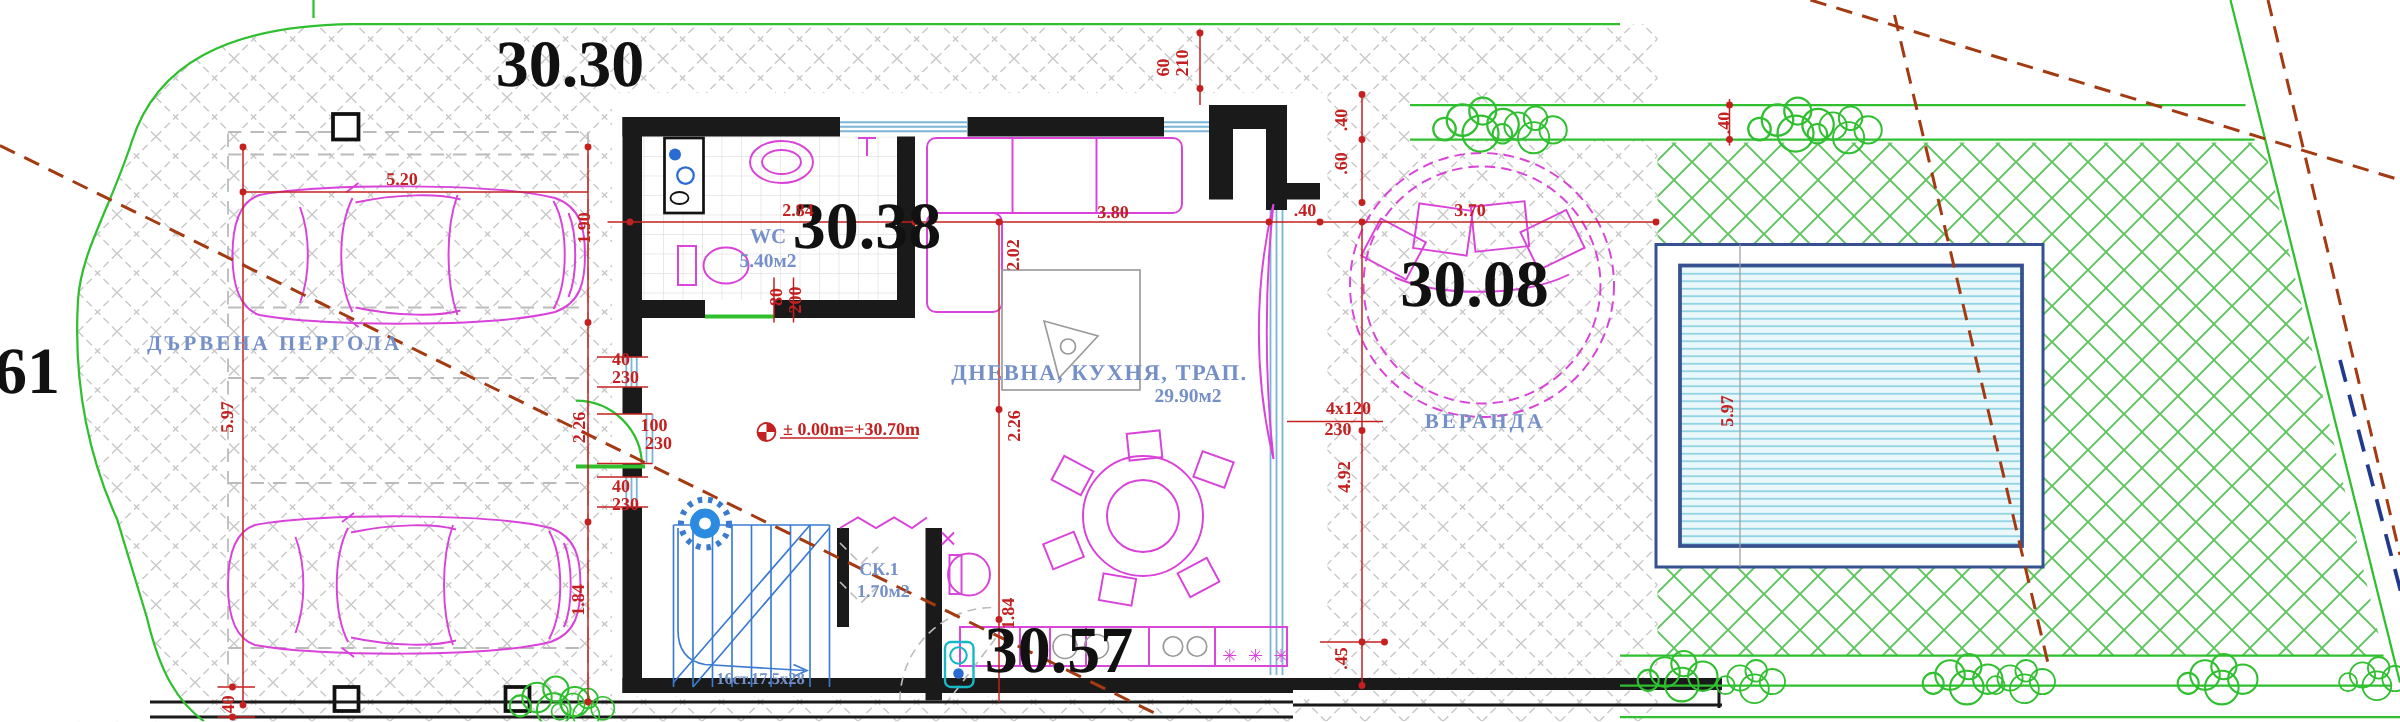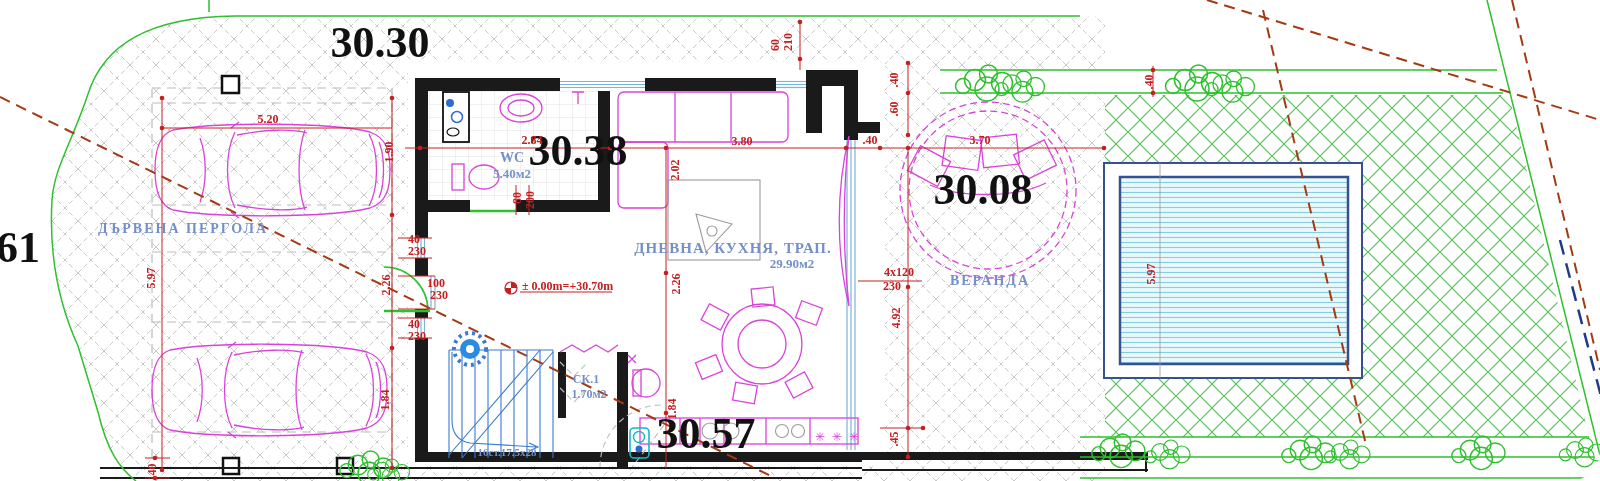--- a/index.html
+++ b/index.html
@@ -1,17 +1,17 @@
 <!DOCTYPE html>
 <html style="--wall: #1a1a1a; --dim_red: #c42020; --magenta: #d943d9; --label_blue: #7590c8; --boundary_green: #2fbf2f; --lattice_green: #5ec45e; --pool_border: #37508f; --pool_water_line: #86cfe0; --hatch_grey: #c9c9c9; --setback_red: #a33a12; --stairs_blue: #3a7bd0; --cyan_fixture: #16b8c8; --window_cyan: #7ab4d6; --navy_boundary: #223a8c;"><head>
 <meta charset="utf-8">
 <style>
   html,body{margin:0;padding:0;background:#fff;}
   #stage{position:relative;width:1600px;height:481px;background:#fff;overflow:hidden;
-         font-family:"Liberation Serif", serif;border-radius:30px;}
+         font-family:"Liberation Serif", serif;}
   svg{position:absolute;left:0;top:0;}
   
   .w   {fill:var(--wall,#1a1a1a);stroke:none;}
   .dl  {stroke:var(--dim_red,#c42020);stroke-width:1;fill:none;}
   .dd  {fill:var(--dim_red,#c42020);}
   .dt  {fill:var(--dim_red,#c42020);font-weight:bold;font-size:12px;font-family:"Liberation Serif",serif;}
   .et  {fill:#111;font-weight:bold;font-size:44px;font-family:"Liberation Serif",serif;}
   .bt  {fill:var(--label_blue,#7590c8);font-weight:bold;font-family:"Liberation Serif",serif;}
   .mg  {stroke:var(--magenta,#d943d9);fill:none;stroke-width:1.3;}
   .mgf {fill:var(--magenta,#d943d9);}

